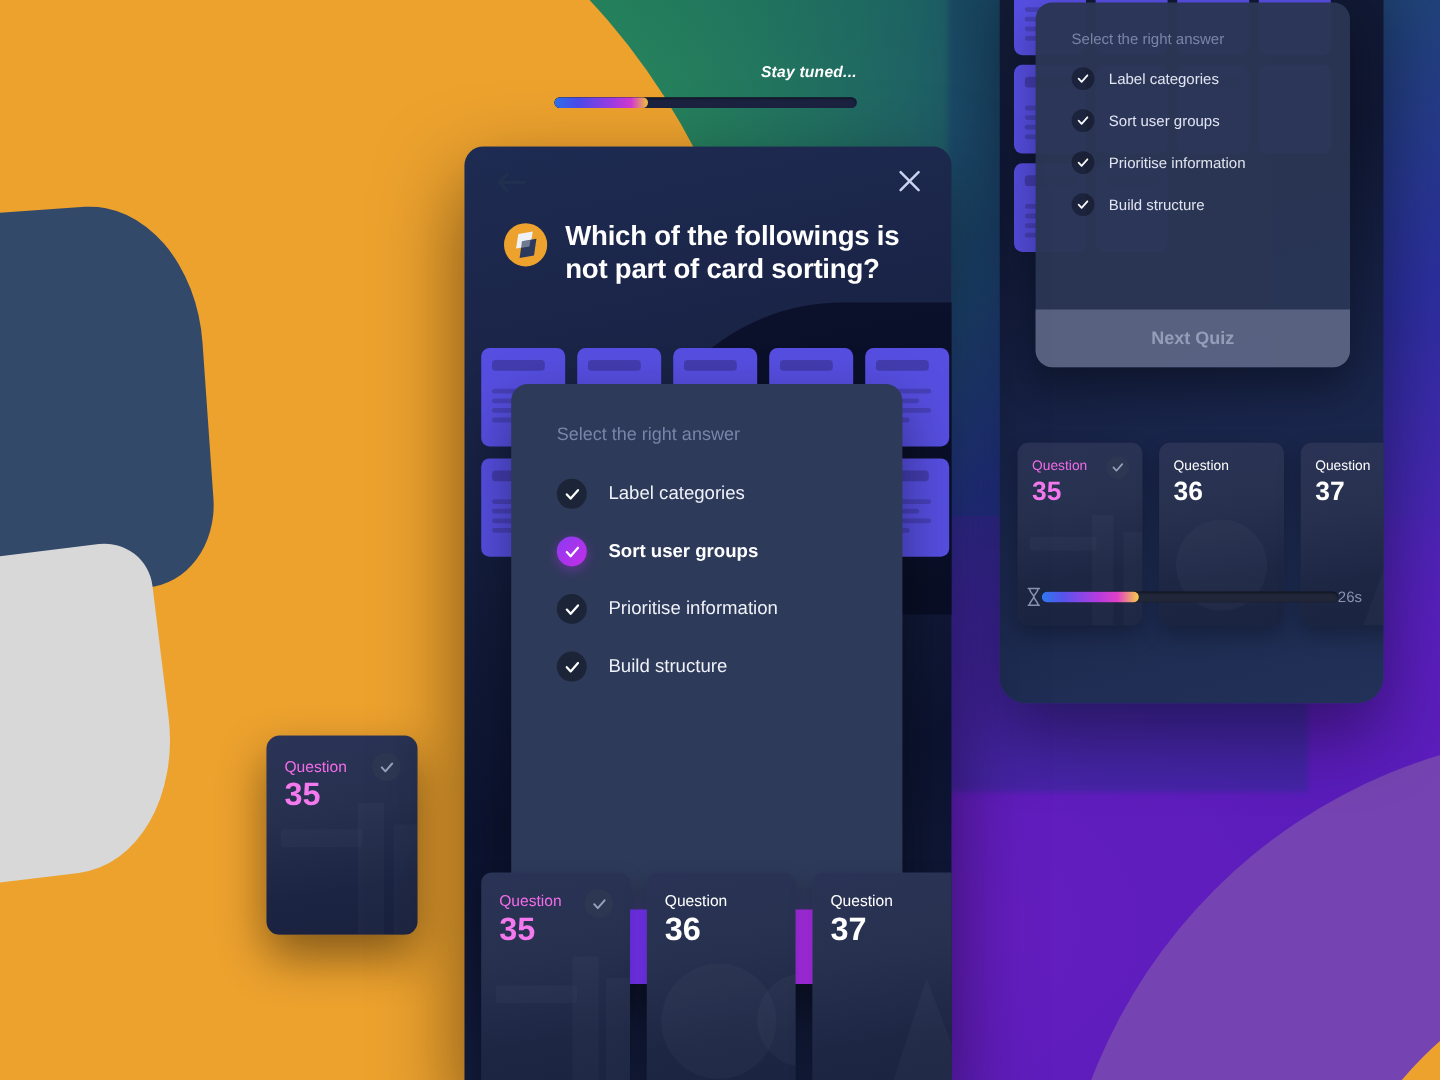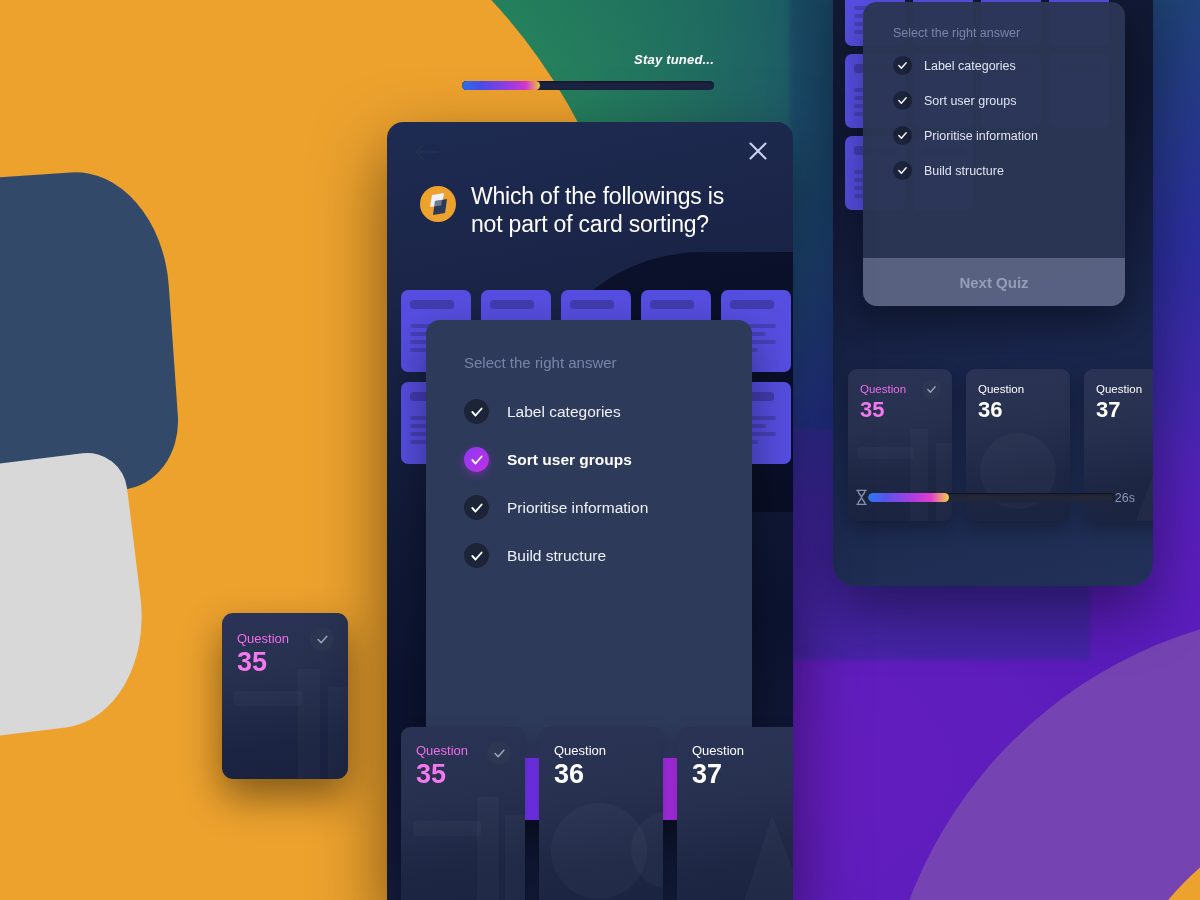--- a/index.html
+++ b/index.html
@@ -170,21 +170,21 @@
   .m-back{position:absolute;left:26px;top:20px;width:26px;height:20px;}
   .m-close{position:absolute;right:24px;top:18px;width:22px;height:22px;}
   .m-header{
     position:absolute;left:33px;top:60px;width:340px;display:flex;gap:15px;
   }
   .m-icon{
     width:36px;height:36px;border-radius:50%;flex:0 0 auto;margin-top:4px;
     background:#eda22e;position:relative;overflow:hidden;
   }
   .m-title{
-    font-size:23px;line-height:28px;font-weight:normal;color:#ffffff;letter-spacing:-.2px;
+    font-size:23px;line-height:28px;font-weight:bold;color:#ffffff;letter-spacing:-.2px;
   }
   
   .m-wire{
     position:absolute;left:14px;top:168px;width:400px;
     display:flex;flex-wrap:wrap;gap:10px;
   }
   .wcard{
     width:70px;height:82px;border-radius:7px;
     background:#564ee0;position:relative;overflow:hidden;flex:0 0 auto;
   }

